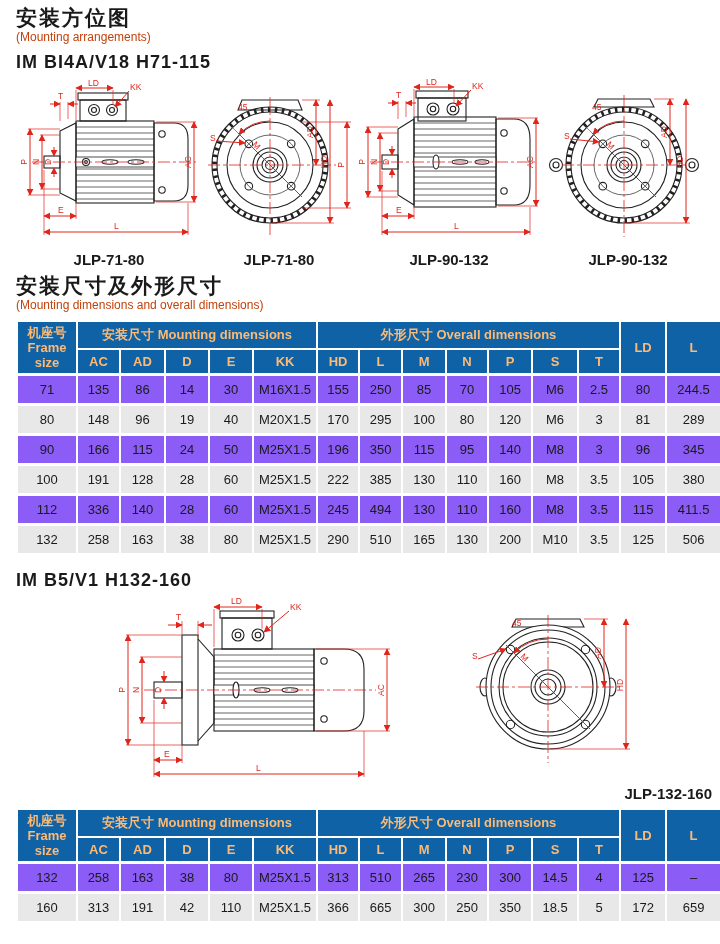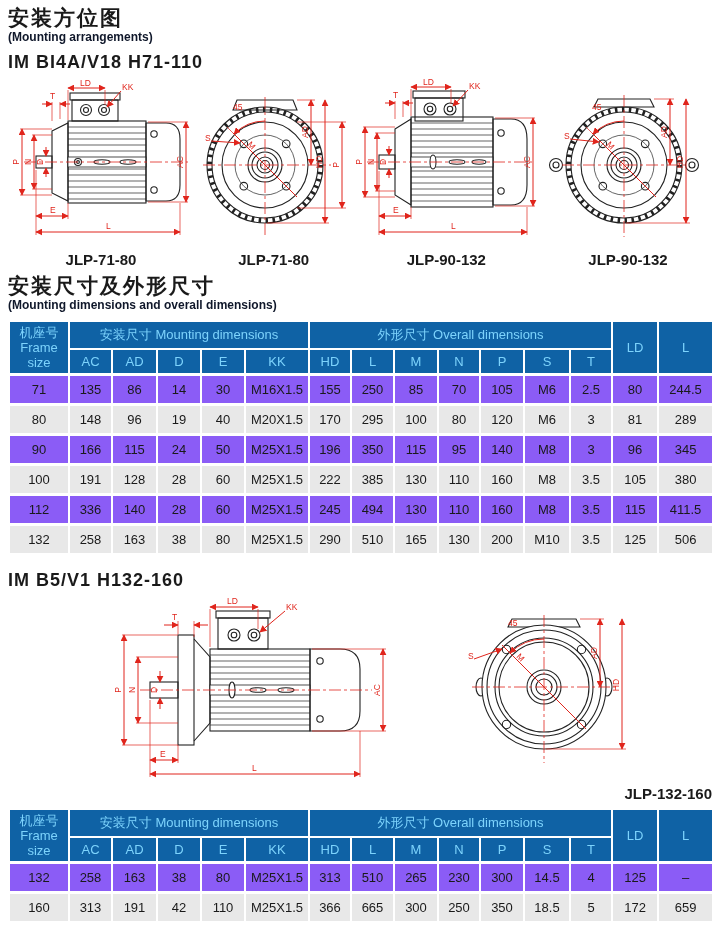--- a/index.html
+++ b/index.html
@@ -1,30 +1,30 @@
 <!DOCTYPE html>
 <html><head>
 <meta charset="utf-8">
 <style>
   html,body{margin:0;padding:0;width:720px;height:944px;background:#fff;overflow:hidden;
     font-family:"Liberation Sans",sans-serif;color:#1a1a1a;}
-  .page{position:relative;padding:6px 8px 0 8px;}
+  .page{position:relative;padding:6px 8px 0 8px;margin-left:8px;}
   .title-cn{font-size:21px;font-weight:bold;letter-spacing:2px;line-height:24px;}
-  .title-en{font-size:12px;color:#0f172a;line-height:14px;font-weight:bold;}
+  .title-en{font-size:12px;color:#c2410c;line-height:14px;}
   .series-heading{font-size:18px;font-weight:bold;margin-top:8px;letter-spacing:1px;}
   .sec2{margin-top:6px;}
   .draw-row1{display:flex;justify-content:space-between;align-items:flex-start;margin-top:4px;}
   .draw-cell{display:flex;flex-direction:column;align-items:center;}
   .draw-caption{font-size:15px;font-weight:bold;margin-top:2px;}
   .draw-row2{display:flex;justify-content:center;gap:46px;margin-top:4px;align-items:flex-start;}
   .caption-center{text-align:right;font-size:15px;font-weight:bold;margin:2px 0 6px 0;}
   
   table.dim-table{width:704px;border-collapse:collapse;margin-top:8px;table-layout:fixed;}
   .dim-table th,.dim-table td{border:2px solid #fff;text-align:center;vertical-align:middle;}
-  .dim-table thead th{background:#0f62a5;color:#7dd3fc;font-weight:normal;font-size:13px;padding:3px 0;}
+  .dim-table thead th{background:#0f62a5;color:#fdba74;font-weight:bold;font-size:13px;padding:3px 0;}
   .dim-table thead .th-frame{white-space:pre-line;font-size:13px;line-height:15px;}
   .dim-table tbody td{font-size:13px;padding:0;height:27px;border-width:3px 2px;}
   tr.r-blue td{background:#8b5cf6;}
   tr.r-gray td{background:#e8e8e8;}
   
   svg{display:block;}
   .blk{stroke:#222;stroke-width:1.1;fill:none;}
   .blkf{stroke:#222;stroke-width:1.1;fill:#fff;}
   .fin{stroke:#222;stroke-width:.7;fill:none;}
   .scal{stroke:#222;stroke-width:5;fill:none;stroke-dasharray:2.5 4.5;}
@@ -41,21 +41,21 @@
     <marker id="arr" viewBox="0 0 10 10" refX="9" refY="5" markerWidth="7" markerHeight="7" orient="auto-start-reverse">
       <path d="M0,0 L10,5 L0,10 z" fill="#e0251c"></path>
     </marker>
   </defs>
 </svg>
 
 <div class="page">
 
   <div class="title-cn">安装方位图</div>
   <div class="title-en">(Mounting arrangements)</div>
-  <div class="series-heading">IM  BI4A/V18  H71-110</div>
+  <div class="series-heading">IM  BI4A/V18  H71-115</div>
 
   <div class="draw-row1">
 
     <div class="draw-cell">
       <svg width="186" height="172" viewBox="0 0 186 172">
         <rect class="blk" x="62" y="16" width="50" height="7"></rect>
         <rect class="blk" x="64" y="23" width="46" height="21"></rect>
         <circle class="blkf" cx="78" cy="33" r="5.5"></circle>
           <circle class="blk" cx="78" cy="33" r="2.5"></circle>
         <circle class="blkf" cx="96" cy="33" r="5.5"></circle>

